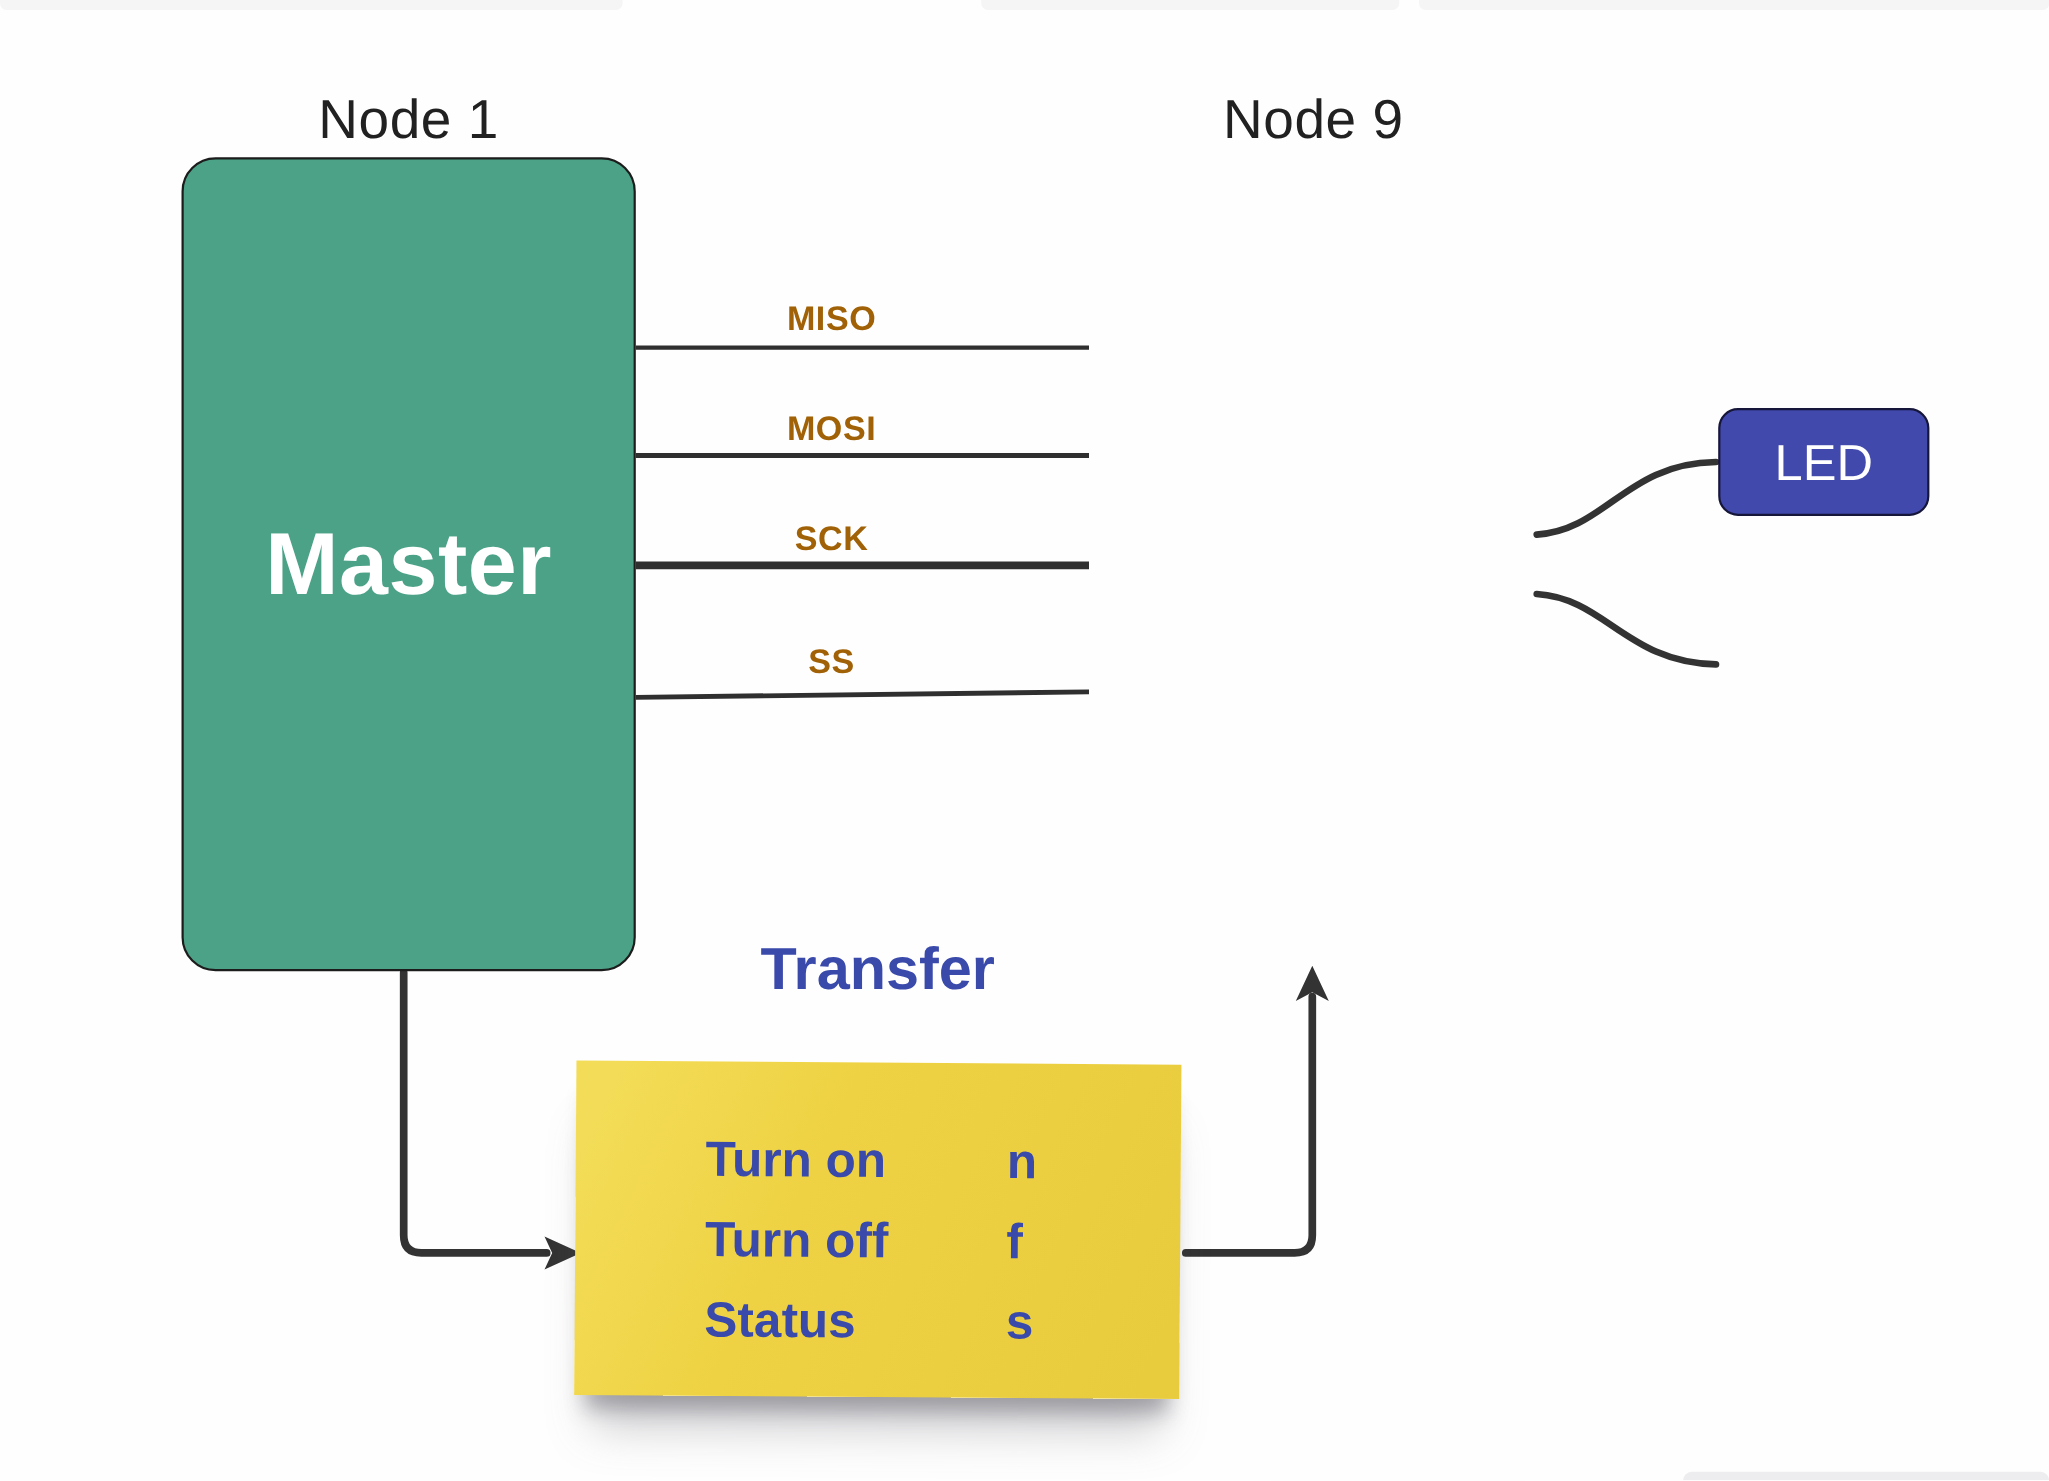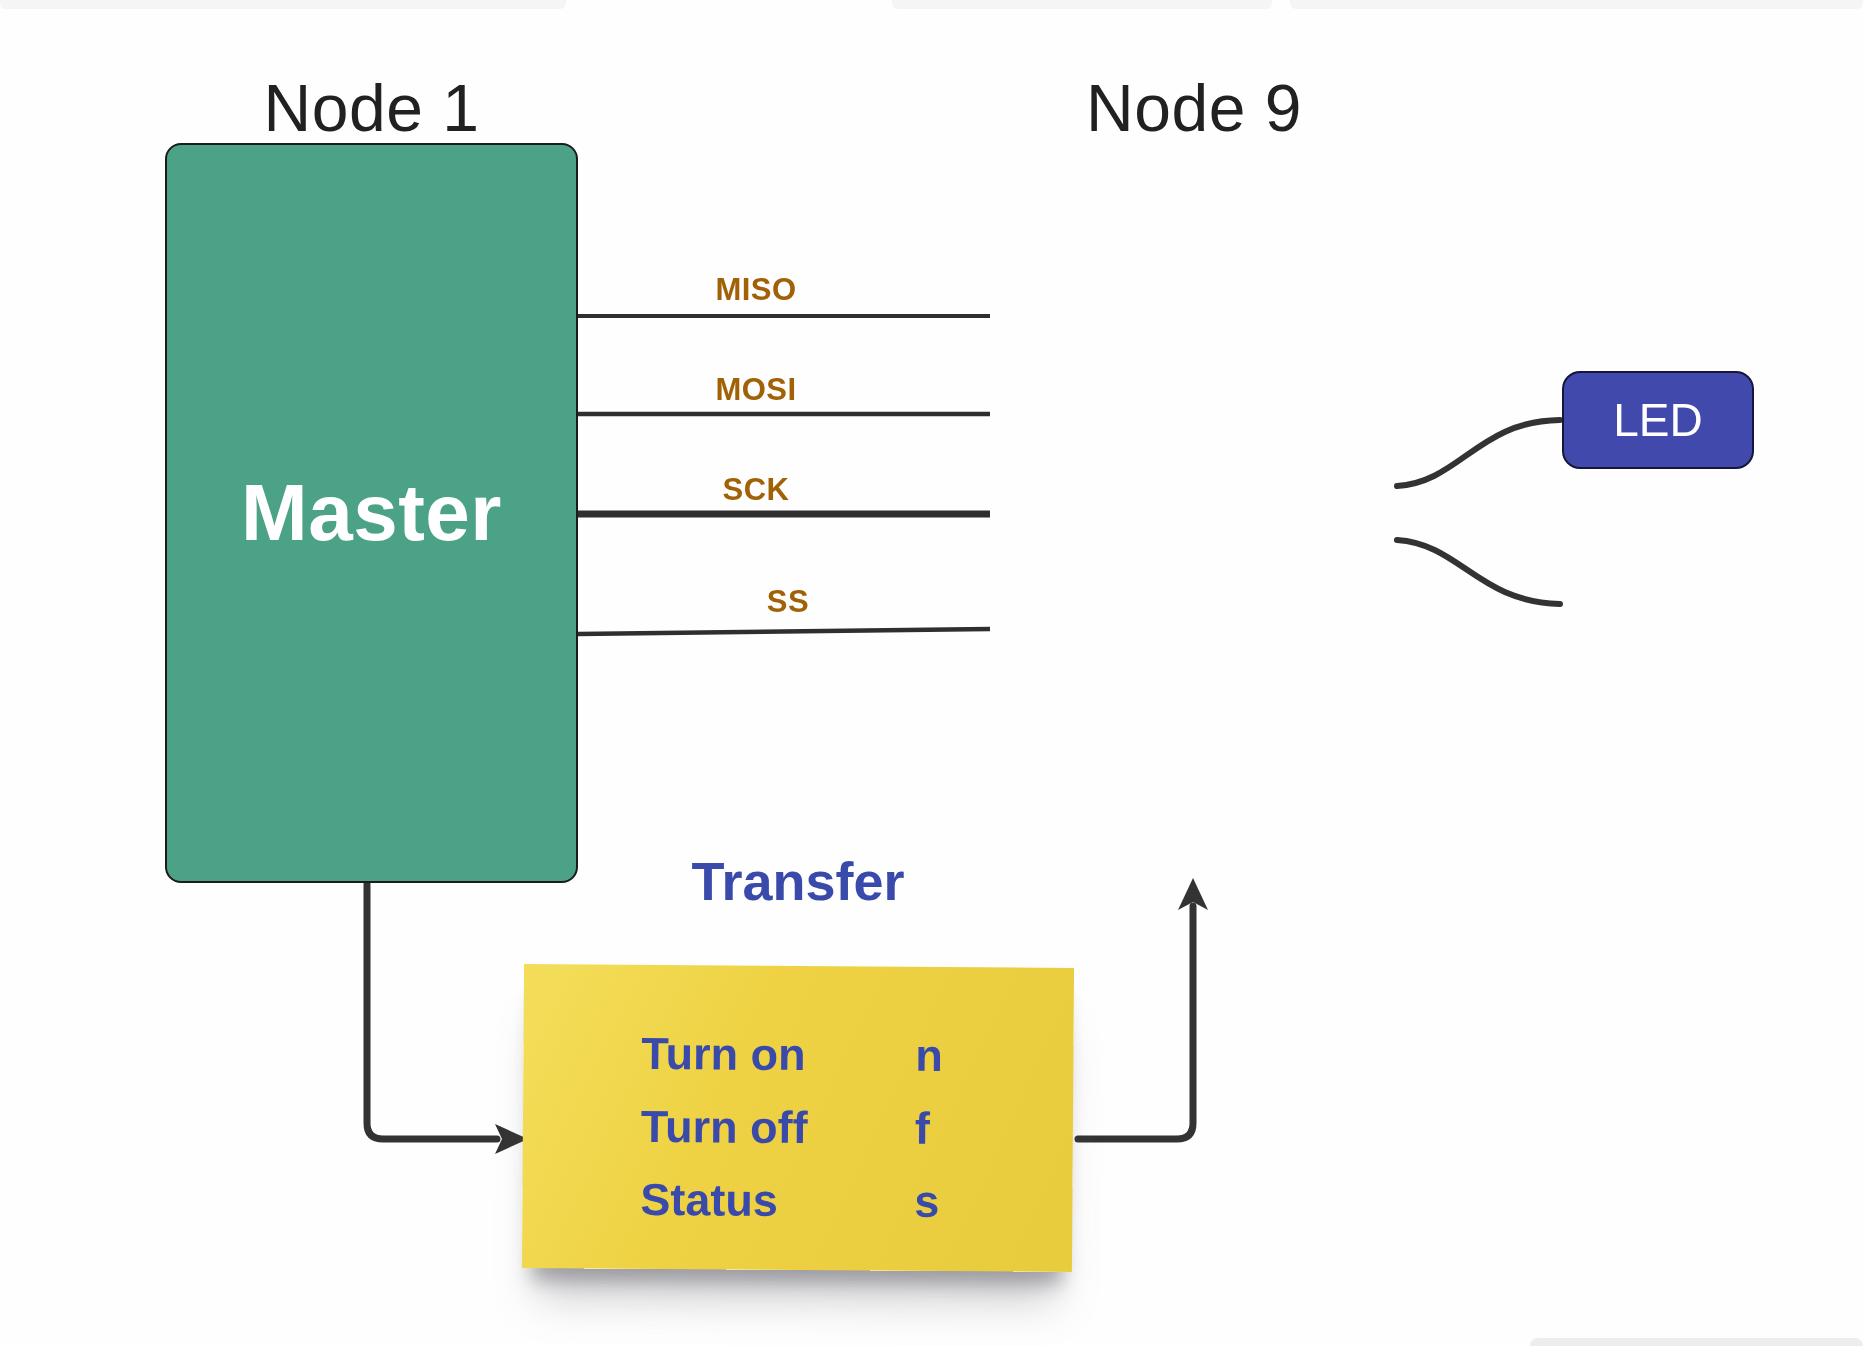--- a/index.html
+++ b/index.html
@@ -11,49 +11,49 @@
   
   .top-bar{position:absolute;top:0;height:9px;background:#f5f5f6;border-radius:0 0 6px 6px;}
   .top-bar.b1{left:0;width:566px;}
   .top-bar.b2{left:892px;width:380px;}
   .top-bar.b3{left:1290px;width:573px;}
   .bottom-bar{position:absolute;left:1530px;top:1338px;width:333px;height:8px;
     background:#ededef;border-radius:10px 10px 0 0;}
 
   .caption{
     position:absolute;top:82px;height:52px;line-height:52px;
-    font-size:66px;color:#212121;text-align:center;letter-spacing:0.5px;
+    font-size:50px;color:#212121;text-align:center;letter-spacing:0.5px;
   }
   .caption.n1{left:165px;width:413px;}
   .caption.n2{left:990px;width:408px;}
 
   .node-box{
     position:absolute;top:143px;height:740px;
-    background:#4ba287;border:2.5px solid #1c1c1c;border-radius:16px;
+    background:#4ba287;border:2.5px solid #1c1c1c;border-radius:31px;
     display:flex;align-items:center;justify-content:center;
     box-sizing:border-box;
   }
   .node-box.master{left:165px;width:413px;}
   .node-box.slave{left:990px;width:408px;}
   .node-label{font-size:80px;font-weight:bold;color:#ffffff;letter-spacing:0.5px;}
 
   svg.wires{position:absolute;left:0;top:0;width:1863px;height:1346px;}
   .wire{stroke:#2f2f2f;fill:none;}
   .arrow{stroke:#333333;fill:none;stroke-linecap:round;}
   .arrow-head{fill:#333333;stroke:none;}
   .connector{stroke:#333333;fill:none;stroke-linecap:round;}
 
   .bus-label{
     position:absolute;left:578px;width:356px;height:32px;line-height:32px;
     text-align:center;font-size:31px;font-weight:bold;color:#a16207;letter-spacing:0.5px;
   }
   .bus-label.miso{top:274px;}
   .bus-label.mosi{top:374px;}
   .bus-label.sck{top:474px;}
-  .bus-label.ss{top:586px;padding-left:32px;}
+  .bus-label.ss{top:586px;}
 
   .periph-box{
     position:absolute;left:1562px;width:192px;height:98px;
     background:#4149ad;border:2.5px solid #16163a;border-radius:18px;
     display:flex;align-items:center;justify-content:center;
     box-sizing:border-box;color:#ffffff;font-size:46px;
   }
   .periph-box.led{top:371px;}
   .periph-box.button{top:554px;}
 

